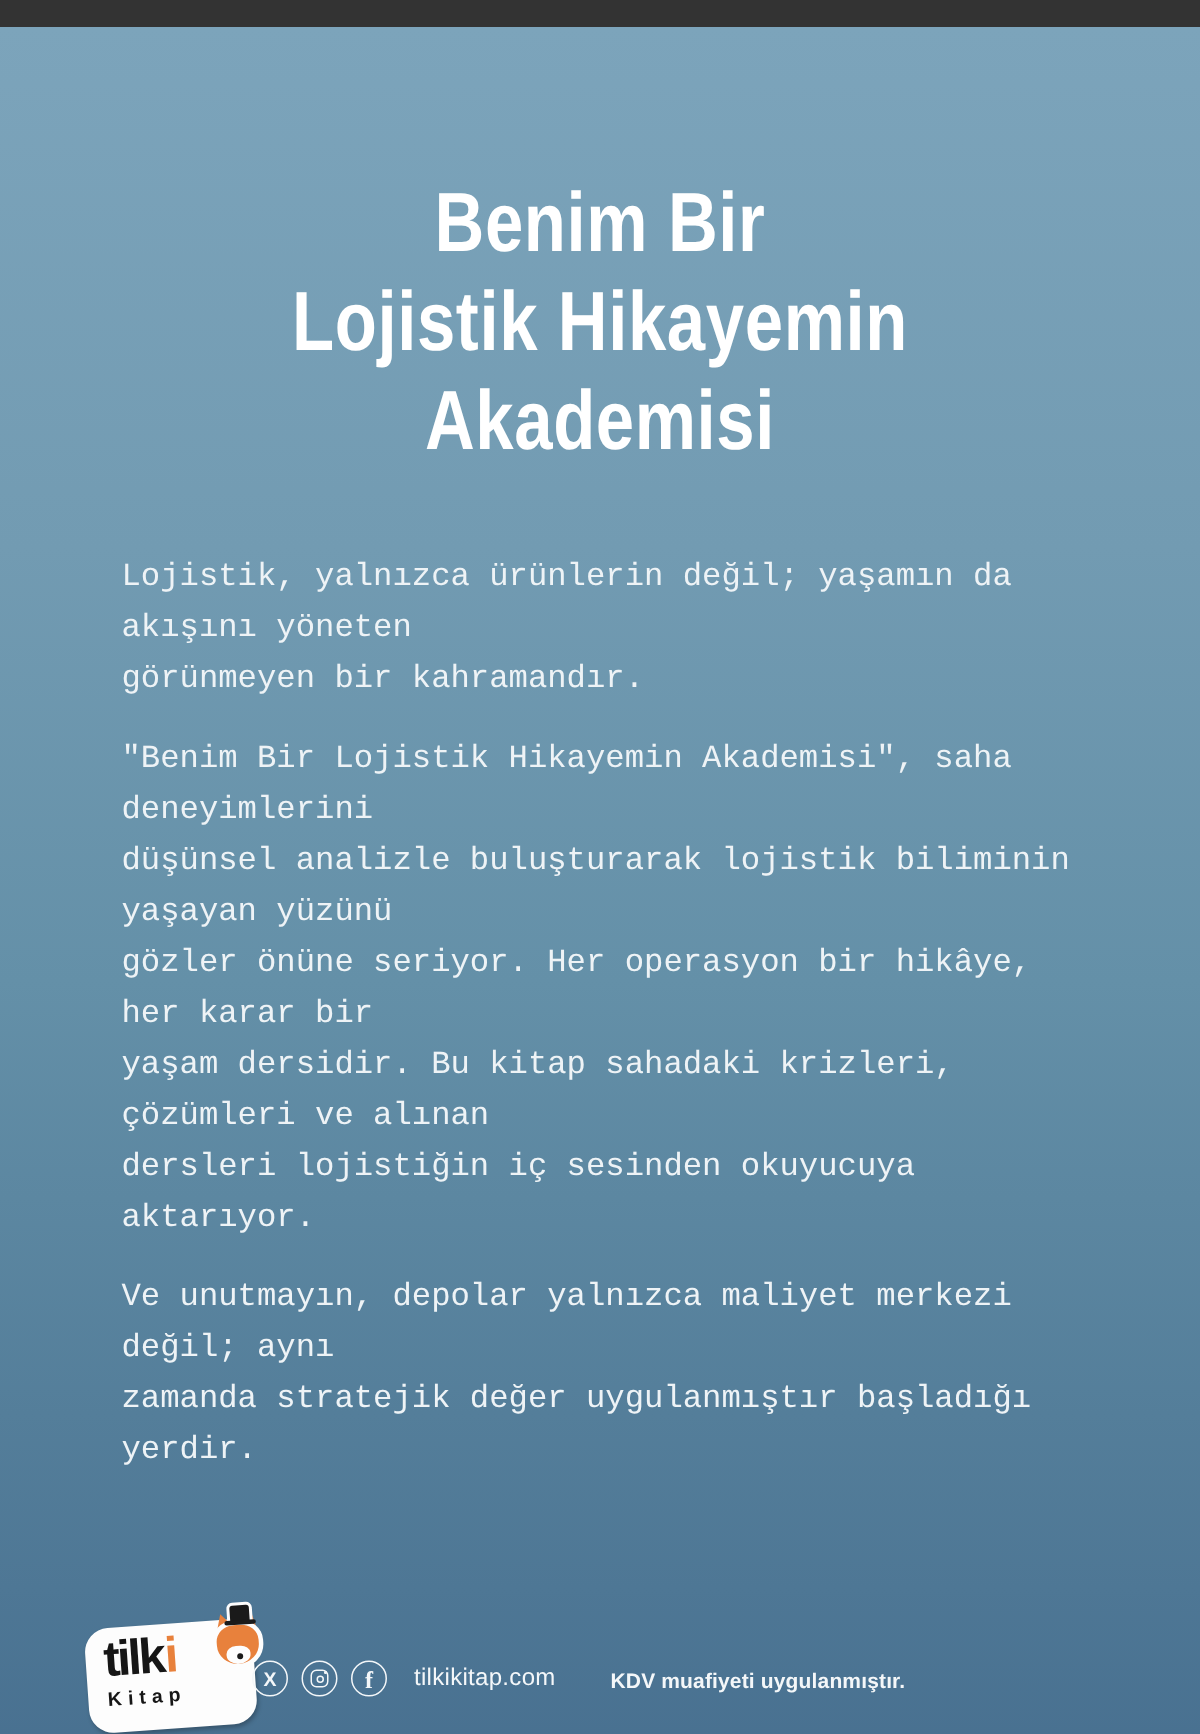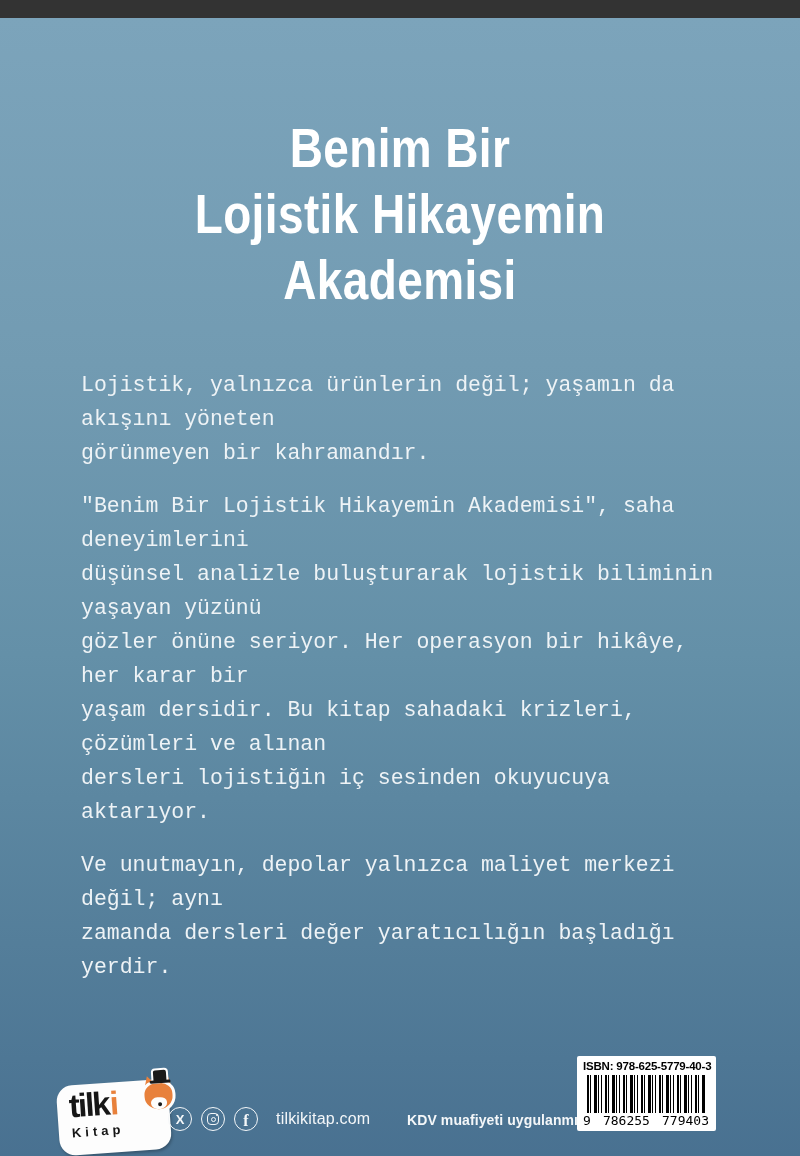--- a/index.html
+++ b/index.html
@@ -148,21 +148,21 @@
 
   <div class="body-text">
     <p>Lojistik, yalnızca ürünlerin değil; yaşamın da akışını yöneten
 görünmeyen bir kahramandır.</p>
     <p>"Benim Bir Lojistik Hikayemin Akademisi", saha deneyimlerini
 düşünsel analizle buluşturarak lojistik biliminin yaşayan yüzünü
 gözler önüne seriyor. Her operasyon bir hikâye, her karar bir
 yaşam dersidir. Bu kitap sahadaki krizleri, çözümleri ve alınan
 dersleri lojistiğin iç sesinden okuyucuya aktarıyor.</p>
     <p>Ve unutmayın, depolar yalnızca maliyet merkezi değil; aynı
-zamanda dersleri değer yaratıcılığın başladığı yerdir.</p>
+zamanda stratejik değer uygulanmıştır başladığı yerdir.</p>
   </div>
 
   <div class="logo">
     <div class="logo-sticker"></div>
     <div class="logo-top"><span>tilk</span><span class="accent-i">i</span></div>
     <div class="logo-bottom">Kitap</div>
     <div class="fox">
       <div class="fox-ear-l"></div>
       <div class="fox-ear-r"></div>
       <div class="fox-head"></div>
@@ -181,23 +181,14 @@
       <span class="ig-frame"></span>
     </div>
     <div class="icon-circle">
       <span class="glyph-f">f</span>
     </div>
     <span class="website">tilkikitap.com</span>
   </div>
 
   <div class="kdv">KDV muafiyeti uygulanmıştır.</div>
 
-  <div class="barcode">
-    <div class="isbn">ISBN: 978-625-5779-40-3</div>
-    <div class="bars"></div>
-    <div class="digits">
-      <span>9</span>
-      <span>786255</span>
-      <span>779403</span>
-    </div>
-  </div>
 
 </div>
 
 </body></html>

